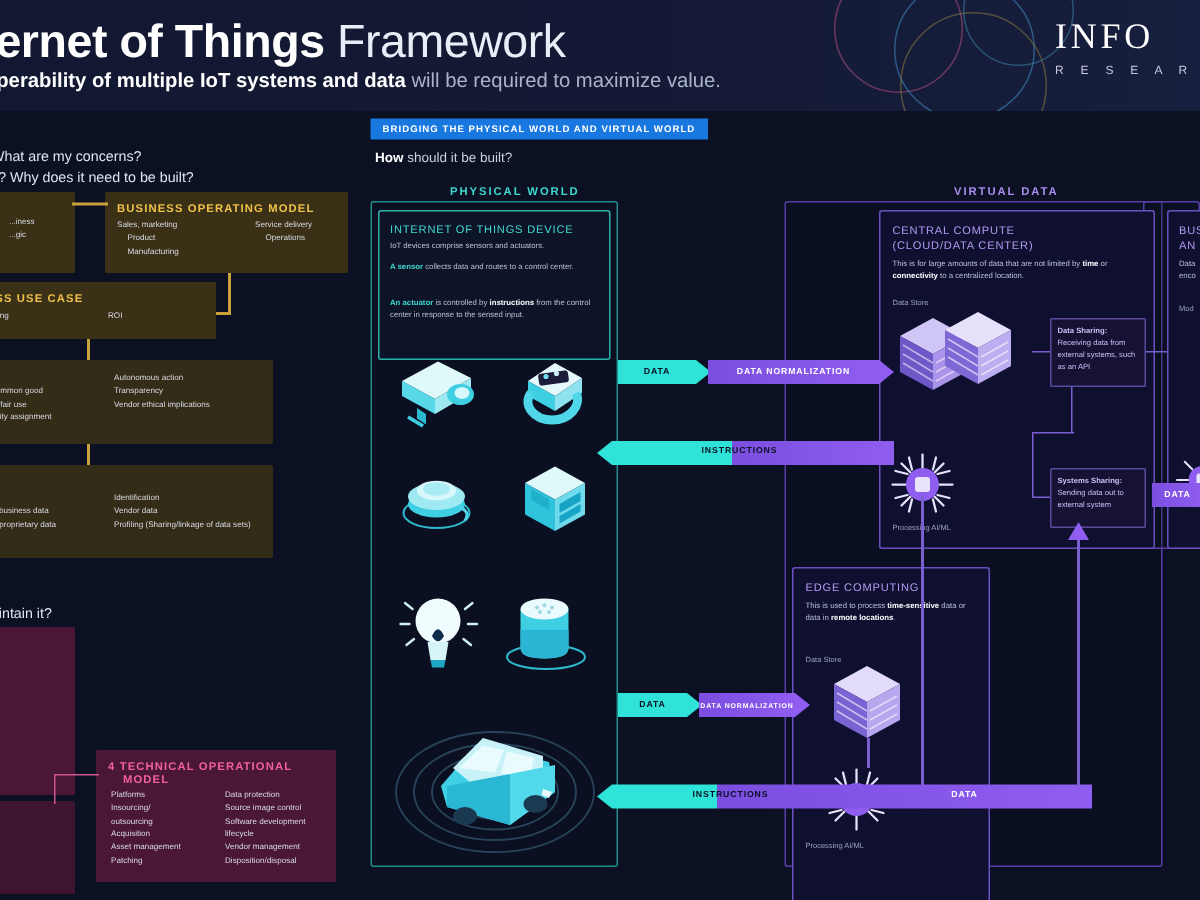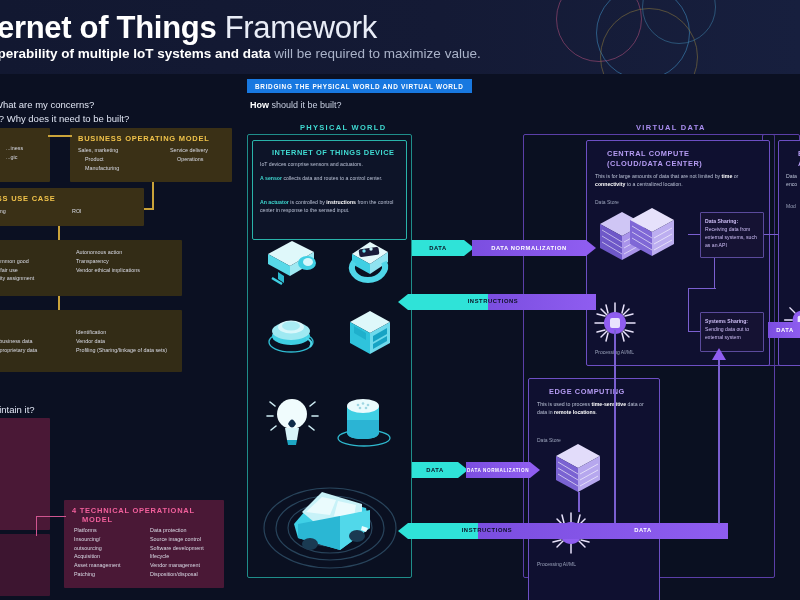--- a/index.html
+++ b/index.html
@@ -94,21 +94,21 @@
   .zone-virt2 { left: 762px; top: 134px; width: 38px; height: 232px; border-color: #5b3fa8; }
 
   .card {
     position: absolute; border: 1px solid; border-radius: 2px;
   }
   .card-iot { left: 252px; top: 140px; width: 155px; height: 100px; border-color: #29b3aa; background:#0d1428; }
   .card-cc  { left: 586px; top: 140px; width: 184px; height: 226px; border-color: #6d4fc4; background:#0f1030; }
   .card-edge{ left: 528px; top: 378px; width: 132px; height: 241px; border-color: #6d4fc4; background:#0f1030; }
   .card-biz { left: 778px; top: 140px; width: 120px; height: 226px; border-color: #6d4fc4; background:#0f1030; }
 
-  .c-title { font-size: 7.4px; font-weight: 700; letter-spacing: .55px; white-space: nowrap; margin-left: 12px; }
+  .c-title { font-size: 7.4px; font-weight: 400; letter-spacing: .55px; white-space: nowrap; }
   .c-title.cy { color: #40dbd2; }
   .c-title.pu { color: #b49bf2; }
   .c-body { font-size: 5.2px; color: #b9c0d4; line-height: 1.62; }
   .c-body .cy { color: #3fd8d0; font-weight: 700; }
   .c-body .wh { color: #ffffff; font-weight: 700; }
 
   .mini-label { position: absolute; font-size: 5px; color: #9aa2ba; white-space: nowrap; }
 
   
   .arrow-row { position: absolute; height: 16px; }
@@ -149,20 +149,24 @@
     <div class="ring ring3"></div>
     <div class="ring ring4"></div>
 
     <div class="hdr-title">
       <b>Internet of Things</b><span> Framework</span>
     </div>
     <div class="hdr-sub">
       <b>Interoperability of multiple IoT systems and data</b><span> will be required to maximize value.</span>
     </div>
 
+    <div class="logo-wrap">
+      <div class="logo-main">INFO</div>
+      <div class="logo-sub">R E S E A R</div>
+    </div>
   </div>
 
   <div class="side-q" style="left:-6px; top:99px;">What are my concerns?</div>
   <div class="side-q" style="left:-6px; top:113px;">it? Why does it need to be built?</div>
   <div class="side-q" style="left:-14px; top:404px;">maintain it?</div>
 
   <div class="panel gold" style="left:-46px; top:128px; width:96px; height:54px;">
     <div class="p-col" style="left:52px; top:16px;">
       ...iness<br>...gic
     </div>

